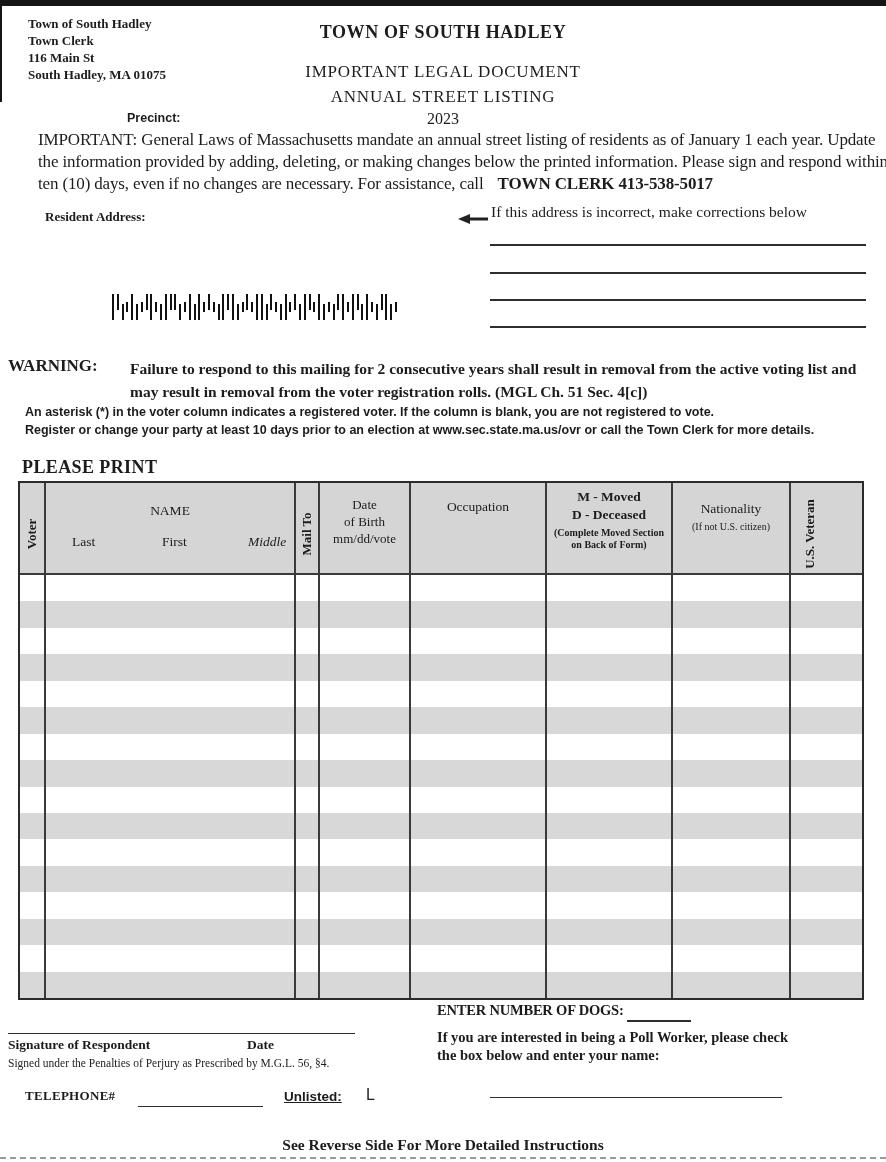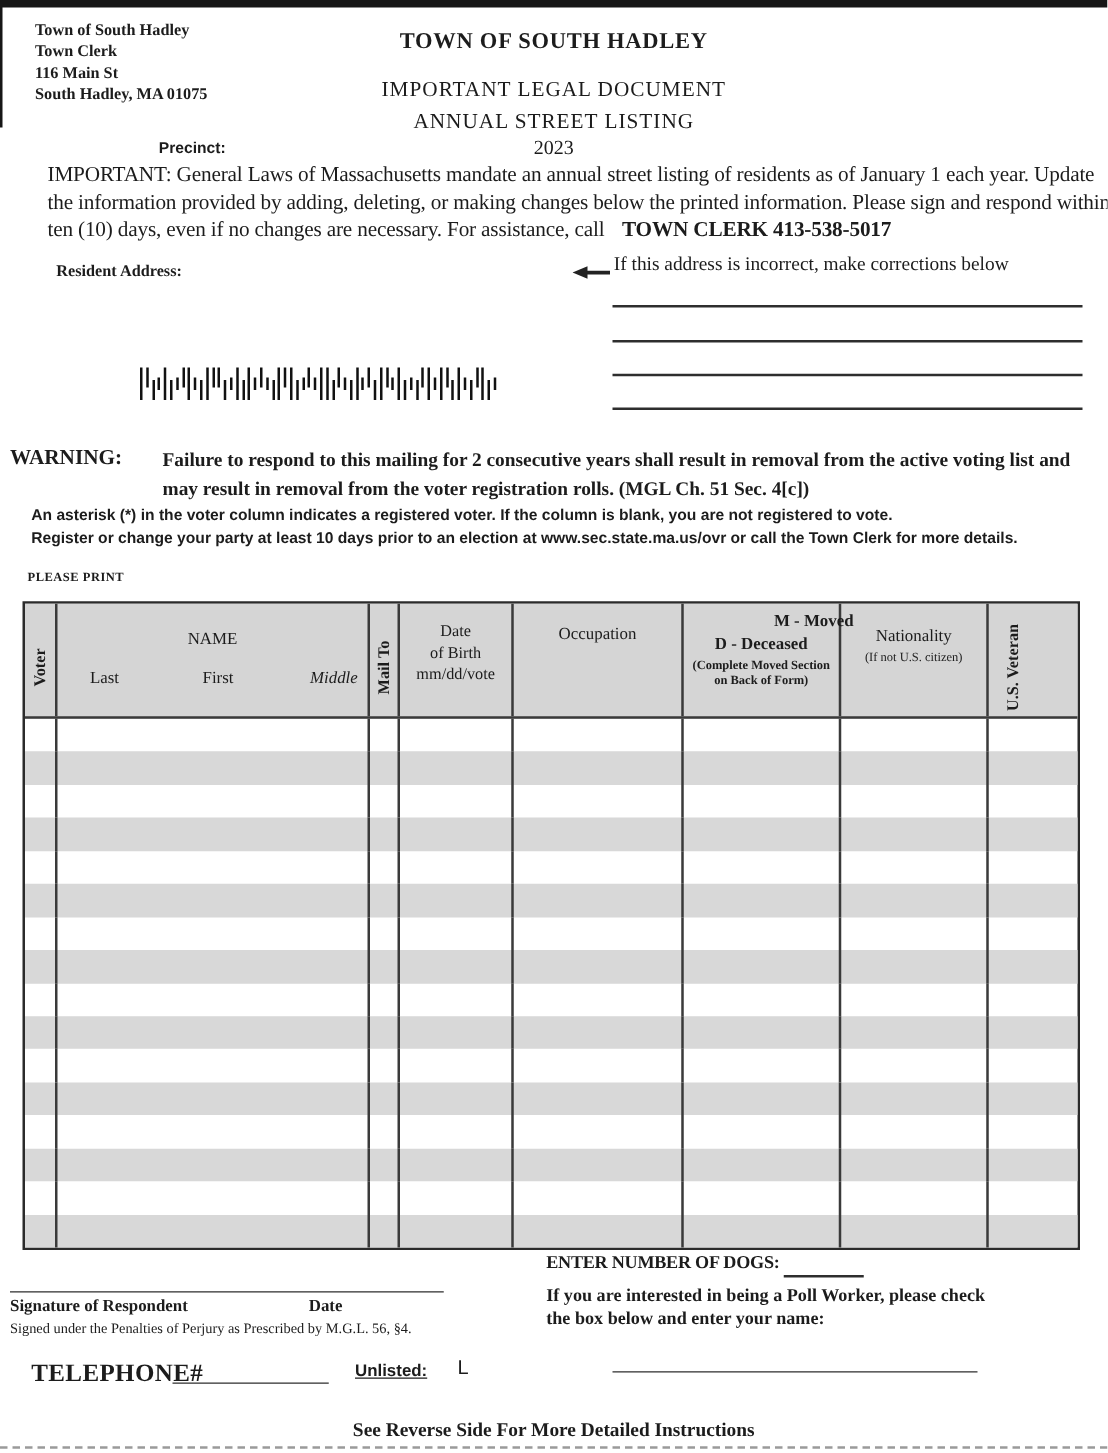--- a/index.html
+++ b/index.html
@@ -27,21 +27,21 @@
   .precinct{left:127px;top:111px;font-size:12.5px;font-weight:bold;}
   .para{left:8px;top:129px;width:858px;font-size:17px;line-height:22px;letter-spacing:-0.15px;margin-left:30px;}
 
   .res-label{left:45px;top:209px;font-size:13px;font-weight:bold;}
   .corr-note{left:491px;top:203px;font-size:15.5px;}
   .arrow{left:458px;top:211px;}
 
   .warn-label{left:8px;top:356px;font-size:17px;font-weight:bold;}
   .warn-text{left:130px;top:357px;width:740px;font-size:15.5px;font-weight:bold;line-height:23px;}
   .note{left:25px;top:404px;font-size:12.5px;font-weight:bold;line-height:17.5px;font-family:"Liberation Sans",sans-serif;}
-  .pp{left:22px;top:457px;font-size:10px;font-weight:bold;letter-spacing:.4px;}
+  .pp{left:22px;top:457px;font-size:18px;font-weight:bold;letter-spacing:.4px;}
 
   
   .tbl{left:18px;top:481px;width:846px;border:2px solid #2b2b2b;box-sizing:border-box;background:#fff;}
   .thead{display:flex;height:92px;background:#d5d5d5;border-bottom:2px solid #3a3a3a;box-sizing:border-box;}
   .hcell{position:relative;box-sizing:border-box;border-right:2px solid #3a3a3a;font-size:13.5px;}
   .hcell:last-child{border-right:none;}
   .c0{width:26px;} .c1{width:250px;} .c2{width:24px;} .c3{width:91px;}
   .c4{width:136px;} .c5{width:126px;} .c6{width:118px;} .c7{width:38px;}
   .vtext{position:absolute;left:50%;top:57%;transform:translate(-50%,-50%) rotate(-90deg);
          white-space:nowrap;font-weight:bold;font-size:13px;}
@@ -58,21 +58,21 @@
   .bF{height:26px;margin-top:0;} .bA{height:16px;margin-top:0;}
   .bD{height:16px;margin-top:10px;} .bT{height:10px;margin-top:8px;}
 
   
   .dogs{left:437px;top:1002px;font-size:14.5px;font-weight:bold;letter-spacing:-0.2px;}
   .poll1{left:437px;top:1029px;font-size:14.5px;font-weight:bold;}
   .poll2{left:437px;top:1047px;font-size:14.5px;font-weight:bold;text-align:right;}
   .sig-label{left:8px;top:1037px;font-size:13.5px;font-weight:bold;}
   .date-label{left:247px;top:1037px;font-size:13.5px;font-weight:bold;}
   .perjury{left:8px;top:1057px;font-size:11.5px;}
-  .tel{left:25px;top:1088px;font-size:20px;font-weight:bold;letter-spacing:.3px;}
+  .tel{left:25px;top:1088px;font-size:13px;font-weight:bold;letter-spacing:.3px;}
   .unlisted{left:284px;top:1089px;font-size:13.5px;font-weight:bold;text-decoration:underline;}
   .ckbox{left:366px;top:1086px;font-size:16px;}
   .footer{top:1136px;font-size:15.5px;font-weight:bold;}
   .cutline{left:0;top:1157px;width:886px;height:0;border-top:2px dashed #9a9a9a;}
 </style>
 </head>
 <body>
 
 <div class="abs topbar"></div>
 <div class="abs leftbar"></div>
@@ -135,21 +135,21 @@
     </div>
     <div class="hcell c3" style="font-size:13px;">
       <div class="hc" style="top:14px;">Date</div>
       <div class="hc" style="top:31px;">of Birth</div>
       <div class="hc" style="top:48px;">mm/dd/vote</div>
     </div>
     <div class="hcell c4">
       <div class="hc" style="top:16px;">Occupation</div>
     </div>
     <div class="hcell c5">
-      <div class="hc b" style="top:6px;padding-left:42px;">M - Moved</div>
+      <div class="hc b" style="top:6px;">M - Moved</div>
       <div class="hc b" style="top:24px;">D - Deceased</div>
       <div class="hc b small" style="top:44px;">(Complete Moved Section</div>
       <div class="hc b small" style="top:56px;">on Back of Form)</div>
     </div>
     <div class="hcell c6">
       <div class="hc" style="top:18px;">Nationality</div>
       <div class="hc small" style="top:38px;">(If not U.S. citizen)</div>
     </div>
     <div class="hcell c7">
       <span class="vtext">U.S. Veteran</span>

